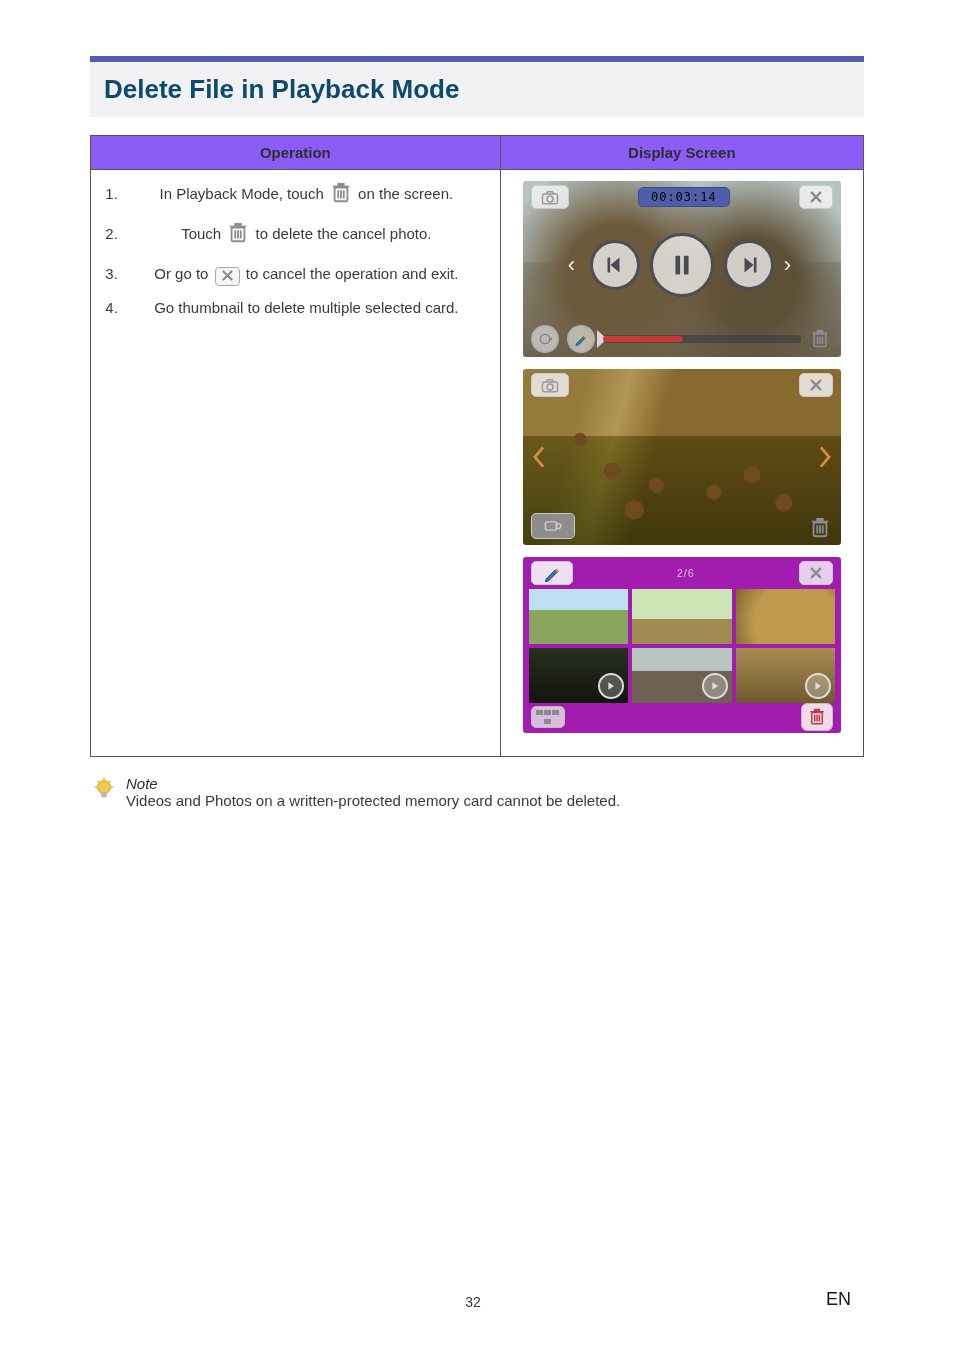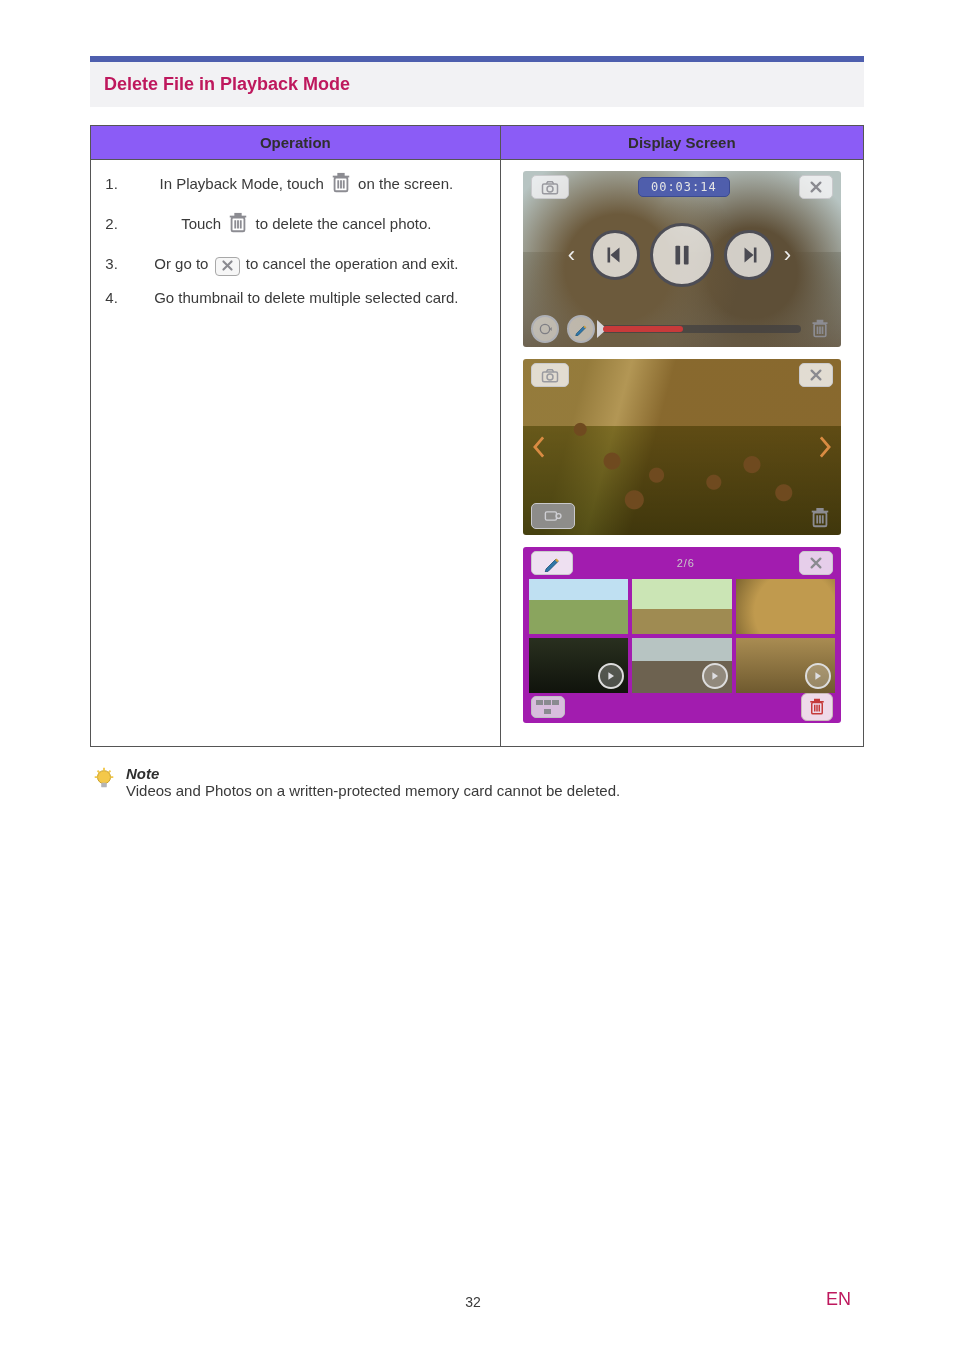--- a/index.html
+++ b/index.html
@@ -18,23 +18,23 @@
     padding: 56px 90px 40px 90px;
     box-sizing: border-box;
     width: 100%;
     height: 100%;
     position: relative;
   }
   .section-header {
     background: #f2f2f4;
     border-top: 6px solid #4e5fae;
     padding: 12px 14px 12px 14px;
-    font-size: 18px;
+    font-size: 26px;
     font-weight: bold;
-    color: #be185d;
+    color: #0c4a6e;
     margin-bottom: 18px;
   }
   table.main-table {
     border-collapse: collapse;
     width: 100%;
     table-layout: fixed;
   }
   table.main-table th,
   table.main-table td {
     border: 1px solid #555;
@@ -109,21 +109,21 @@
     position: absolute; top:4px; left:8px; right:8px; height:24px;
     display:flex; align-items:center; justify-content:space-between;
   }
   .cap-btn {
     width:36px; height:22px; border-radius:5px;
     border:1px solid #c9c9cc; background:rgba(245,245,247,0.8);
     display:flex; align-items:center; justify-content:center;
   }
   .cap-btn svg, .small-btn svg, .small-round svg { display:block; }
   .time-pill {
-    background: #4f5eac; color:#e5e5e5;
+    background: #4f5eac; color:#000000;
     font-size:12px; font-family: monospace;
     padding:2px 12px; border-radius:5px; letter-spacing:1px;
     border:1px solid #3b4a92;
     text-align:right;
   }
   .close-btn {
     width:32px; height:22px; border-radius:5px;
     border:1px solid #c9c9cc; background:rgba(245,245,247,0.82);
     display:flex; align-items:center; justify-content:center;
   }
@@ -273,32 +273,32 @@
     display:flex; align-items:center; justify-content:center;
   }
 
   
   .note-block {
     margin-top: 18px;
     display:flex; align-items:flex-start; gap:8px;
     font-size:15px;
   }
   .note-icon { width:28px; text-align:center; padding-top:1px; }
-  .note-title { font-style:italic; font-weight:bold; color:#2f2f2f; display:block; }
+  .note-title { font-style:italic; font-weight:normal; color:#2f2f2f; display:block; }
   .note-text { color:#3a3a3a; }
 
   
   .page-footer {
     position:absolute; left:0; right:8px; bottom:40px;
     font-size:14px; color:#3a3a3a;
   }
   .page-number { text-align:center; }
   .page-lang {
     position:absolute; right:95px; bottom:0;
-    font-size:18px; color:#be185d;
+    font-size:18px; color:#0f172a;
   }
 </style>
 </head>
 <body>
 
 <svg width="0" height="0" style="position:absolute">
   <defs>
     <g id="svg-trash">
       <rect x="5" y="7" width="14" height="15" rx="1.5" fill="none" stroke="#8c8c92" stroke-width="2"></rect>
       <path d="M3 6 h18" stroke="#8c8c92" stroke-width="2"></path>

